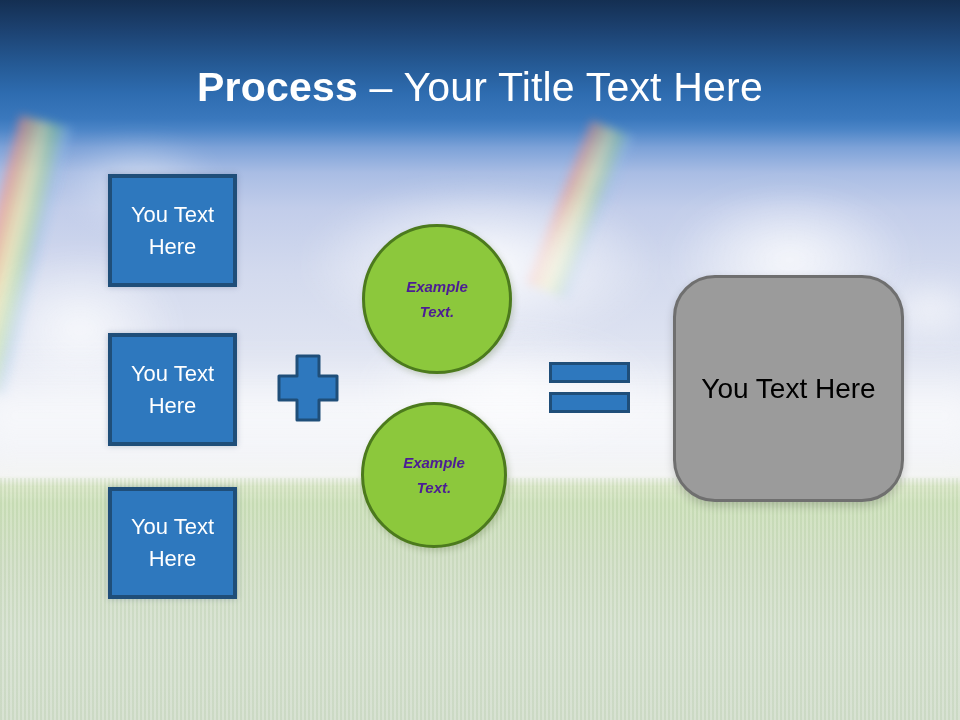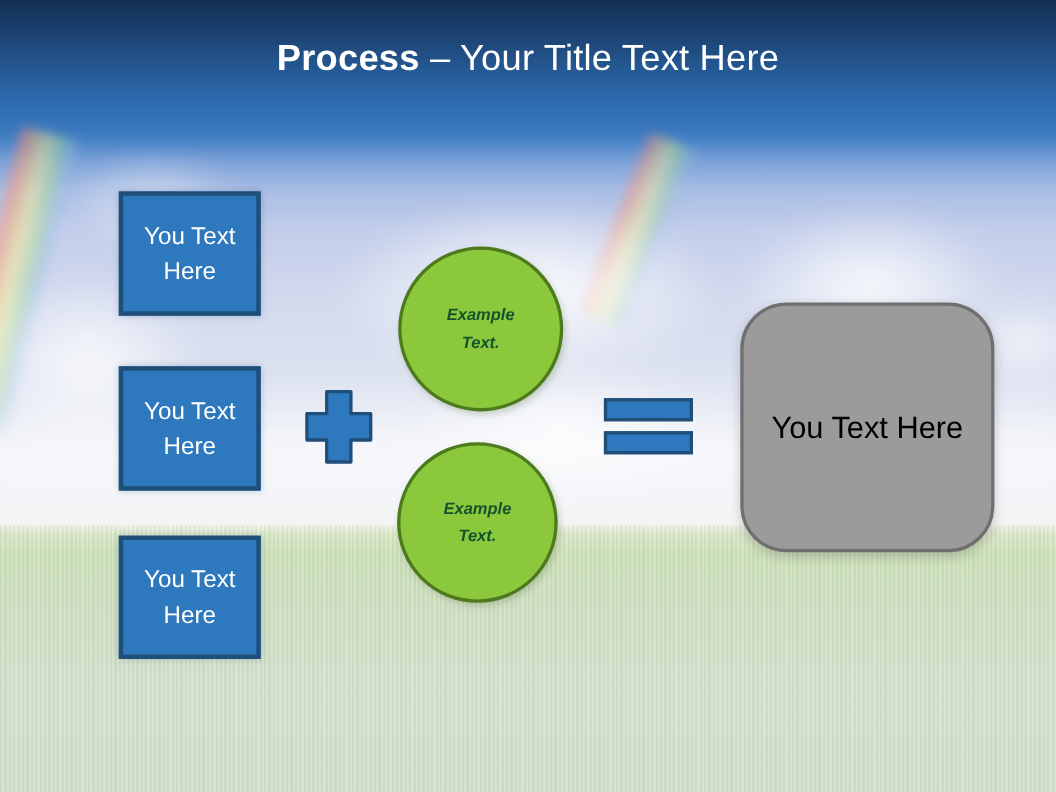--- a/index.html
+++ b/index.html
@@ -44,42 +44,42 @@
       rgba(255,244,150,.6) 44%,
       rgba(168,220,140,.55) 66%,
       rgba(150,190,235,.5) 88%,
       rgba(150,190,235,0) 100%);}
   .rainbow.r1{left:-14px;top:118px;width:56px;height:275px;transform:rotate(14deg);opacity:.85;}
   .rainbow.r2{left:557px;top:123px;width:48px;height:175px;transform:rotate(22deg);opacity:.75;}
   .grass-tex{position:absolute;left:0;top:478px;width:960px;height:242px;pointer-events:none;
     background:repeating-linear-gradient(90deg,rgba(120,160,100,.10) 0 2px,rgba(255,255,255,.08) 2px 4px);
     mix-blend-mode:normal;}
   .title{
-    position:absolute;left:0;top:34px;width:960px;text-align:center;
-    color:#ffffff;font-size:33px;letter-spacing:.2px;white-space:pre;
+    position:absolute;left:0;top:64px;width:960px;text-align:center;
+    color:#ffffff;font-size:41px;letter-spacing:.2px;white-space:pre;
   }
   .title .bold{font-weight:bold;}
   .step-box{
     position:absolute;left:108px;width:129px;height:113px;box-sizing:border-box;
     background:#2e78be;border:4px solid #1f4e79;
     display:flex;align-items:center;justify-content:center;text-align:center;
     box-shadow:0 0 6px rgba(30,60,100,.25);
   }
   .step-box .lbl{color:#ffffff;font-size:22px;line-height:1.45;width:112px;}
   .step-box.b1{top:174px;}
   .step-box.b2{top:333px;}
   .step-box.b3{top:487px;height:112px;}
   .op-plus{position:absolute;left:276px;top:353px;width:64px;height:70px;}
   .circle{
     position:absolute;border-radius:50%;box-sizing:border-box;
     background:#8cc83c;border:3px solid #4c7a1d;
     display:flex;align-items:center;justify-content:center;text-align:center;
     box-shadow:2px 3px 6px rgba(70,100,40,.25);
   }
-  .circle .lbl{color:#14532d;font-size:15px;font-weight:bold;font-style:italic;line-height:1.7;width:84px;}
+  .circle .lbl{color:#4c1d95;font-size:15px;font-weight:bold;font-style:italic;line-height:1.7;width:84px;}
   .circle.g1{left:362px;top:224px;width:150px;height:150px;}
   .circle.g2{left:361px;top:402px;width:146px;height:146px;}
   .op-equals{position:absolute;left:549px;top:362px;width:81px;height:51px;
     display:flex;flex-direction:column;justify-content:space-between;}
   .op-equals .bar{width:81px;height:21px;box-sizing:border-box;
     background:#2e78be;border:3px solid #1f4e79;}
   .result-box{
     position:absolute;left:673px;top:275px;width:231px;height:227px;box-sizing:border-box;
     background:#9b9b9b;border:3px solid #6f6f6f;border-radius:42px;
     display:flex;align-items:center;justify-content:center;text-align:center;

